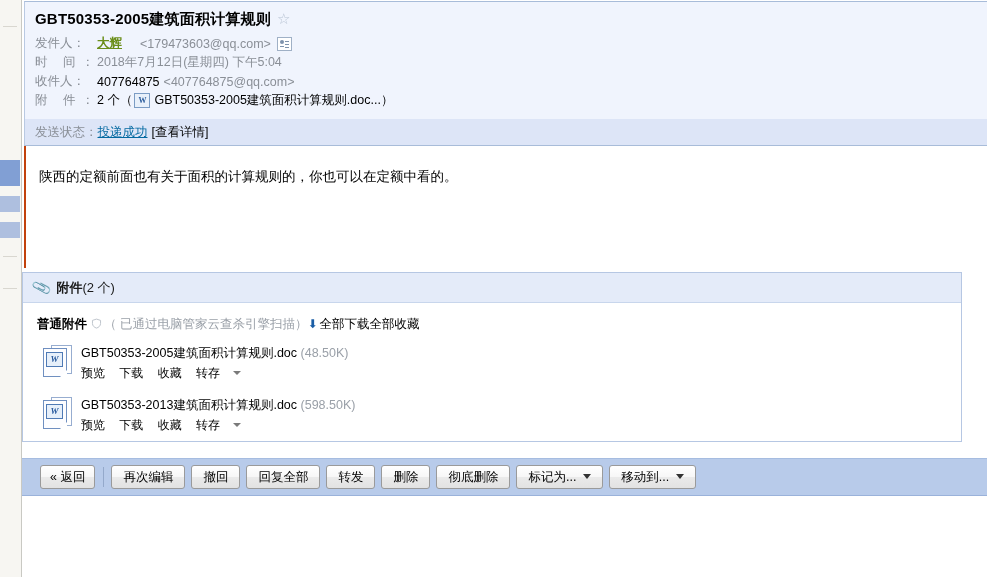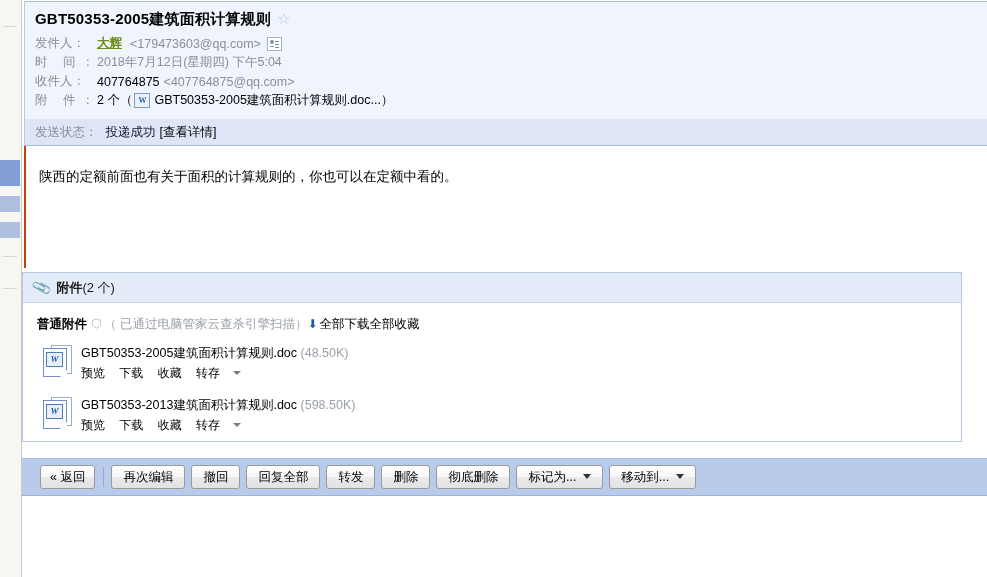--- a/index.html
+++ b/index.html
@@ -106,21 +106,21 @@
     color: #8a8f97;
     flex: none;
     white-space: nowrap;
   }
   .field-label.spaced {
     letter-spacing: 6px;
   }
   .sender-name {
     color: #6b8e1a;
     font-weight: bold;
-    margin-right: 8px;
+    margin-right: 18px;
     text-decoration: underline;
   }
   .addr {
     color: #8a8f97;
   }
   .plain {
     color: #000;
   }
   .card-icon {
     display: inline-block;
@@ -175,21 +175,21 @@
     background: #dde5f7;
     border-left: 1px solid #b9c9e2;
     border-bottom: 1px solid #a8bcd9;
     box-sizing: border-box;
     display: flex;
     align-items: center;
     padding-left: 10px;
     font-size: 12.5px;
   }
   .status-label { color: #8a8f97; }
-  .status-value { color: #0f172a; margin-left: 8px; }
+  .status-value { color: #0369a1; margin-left: 0; text-decoration: underline; }
   .status-link  { color: #000; cursor: pointer; }
 
   
   .body-area {
     position: absolute;
     left: 2px;
     top: 146px;
     width: 963px;
     height: 122px;
     background: #ffffff;

